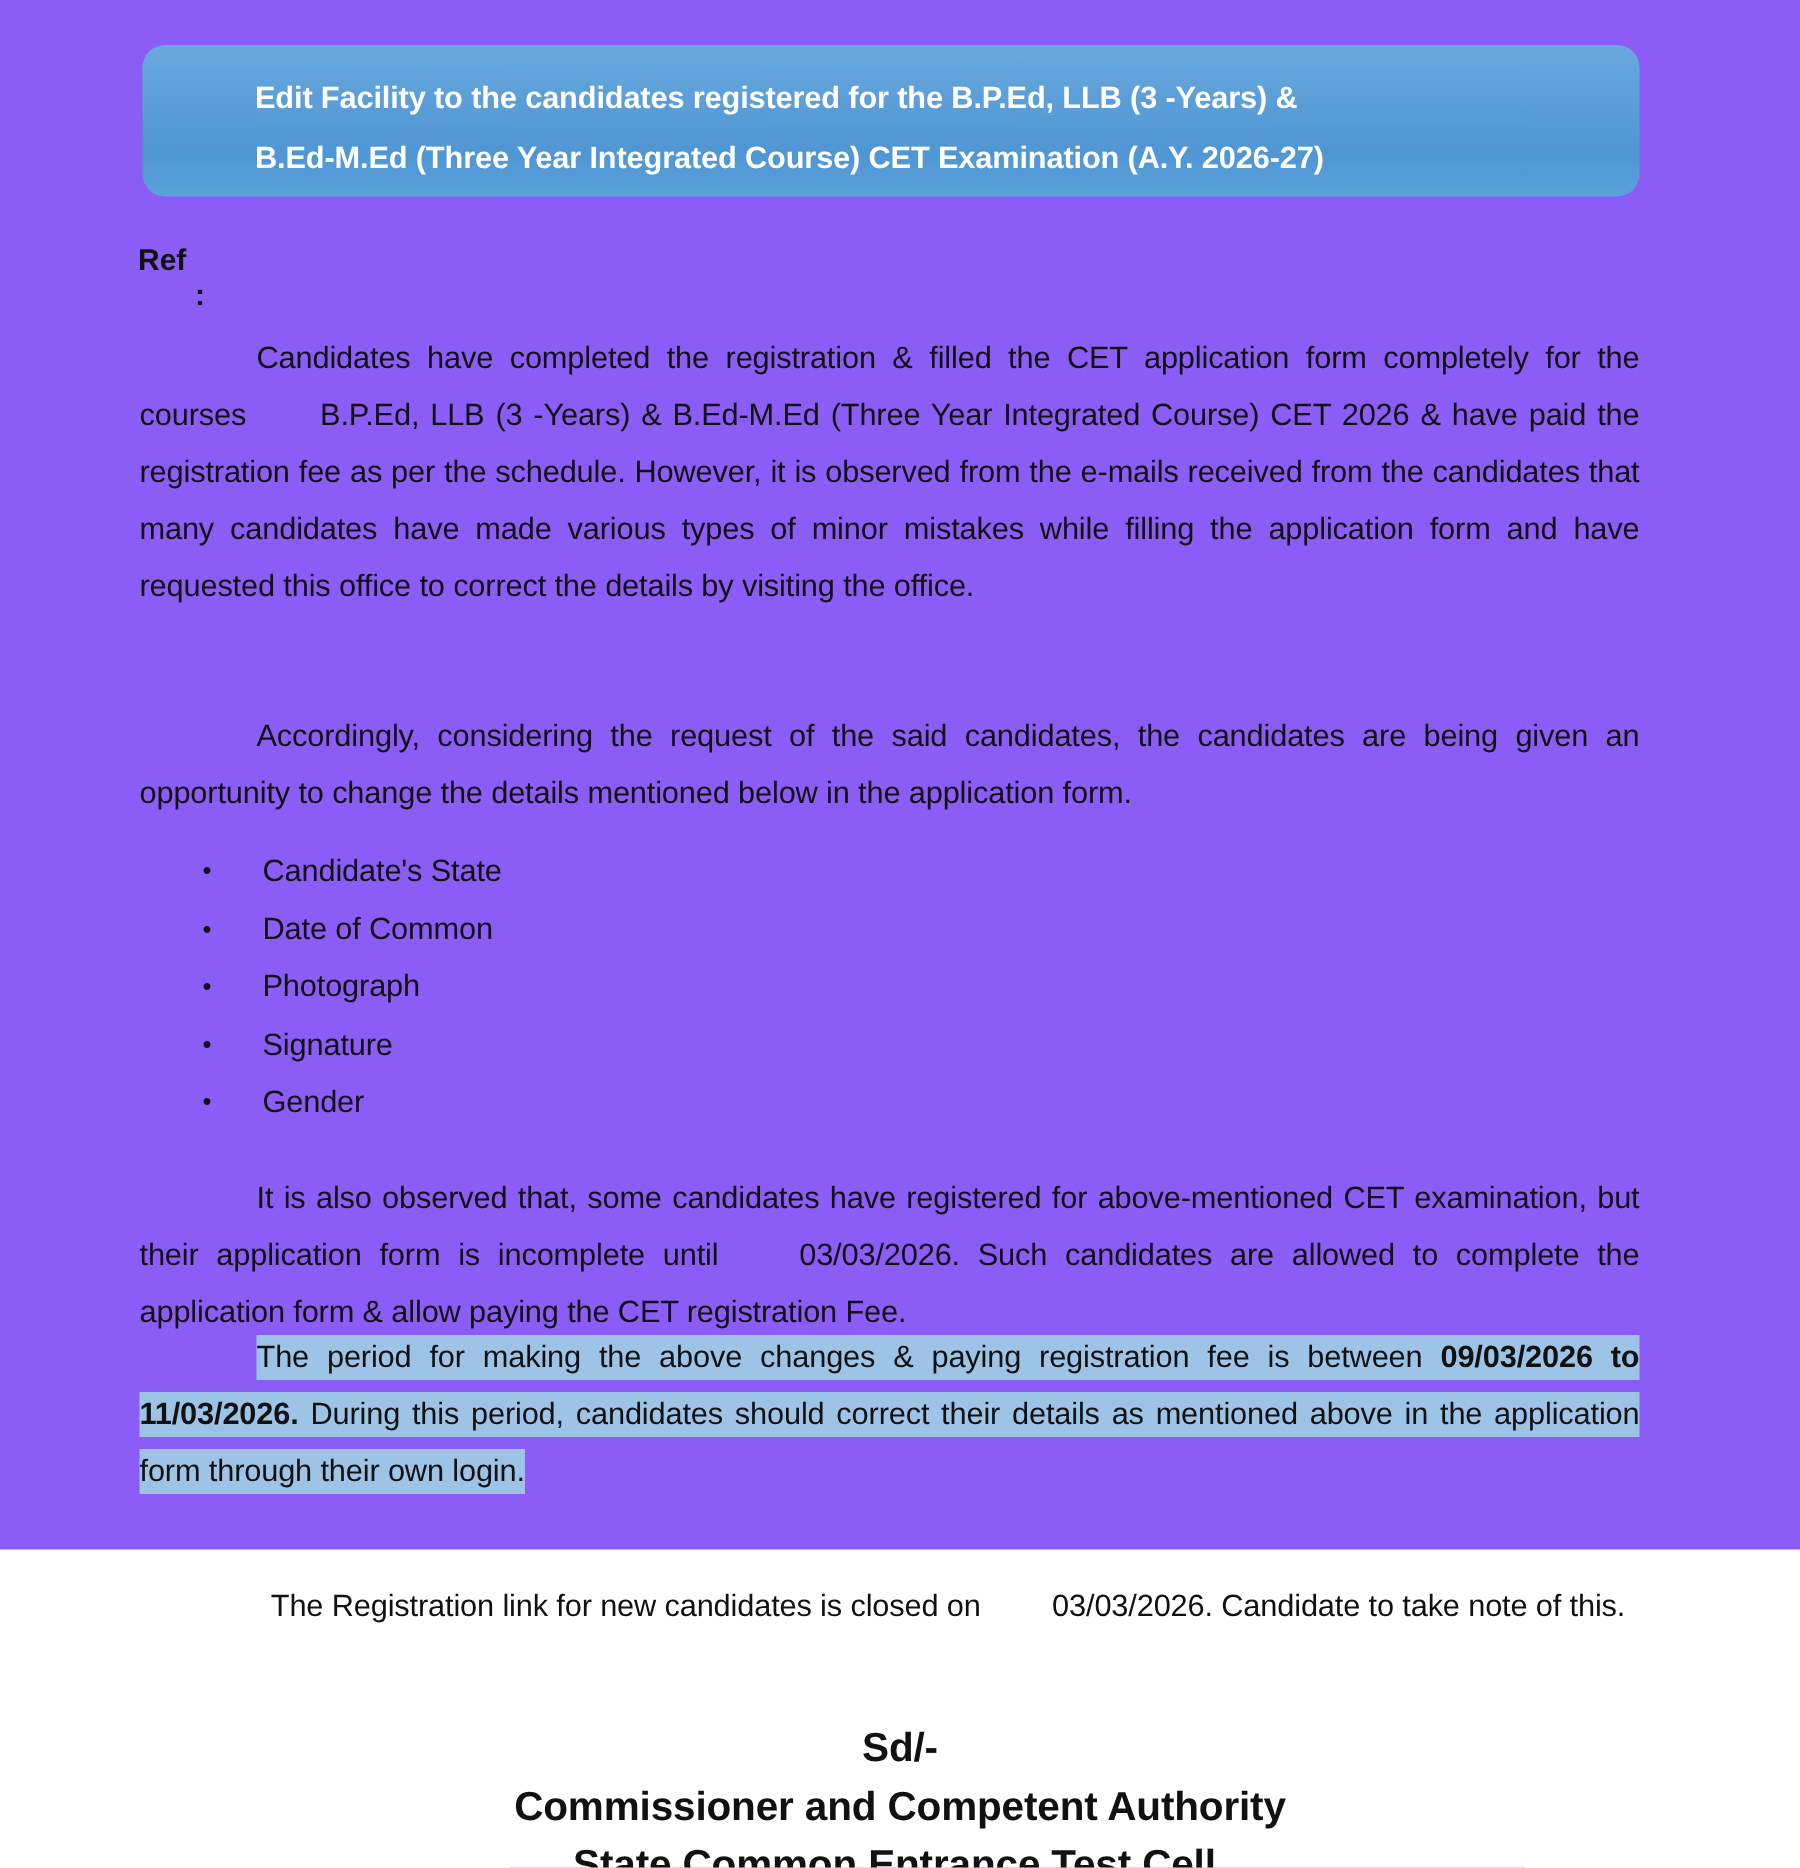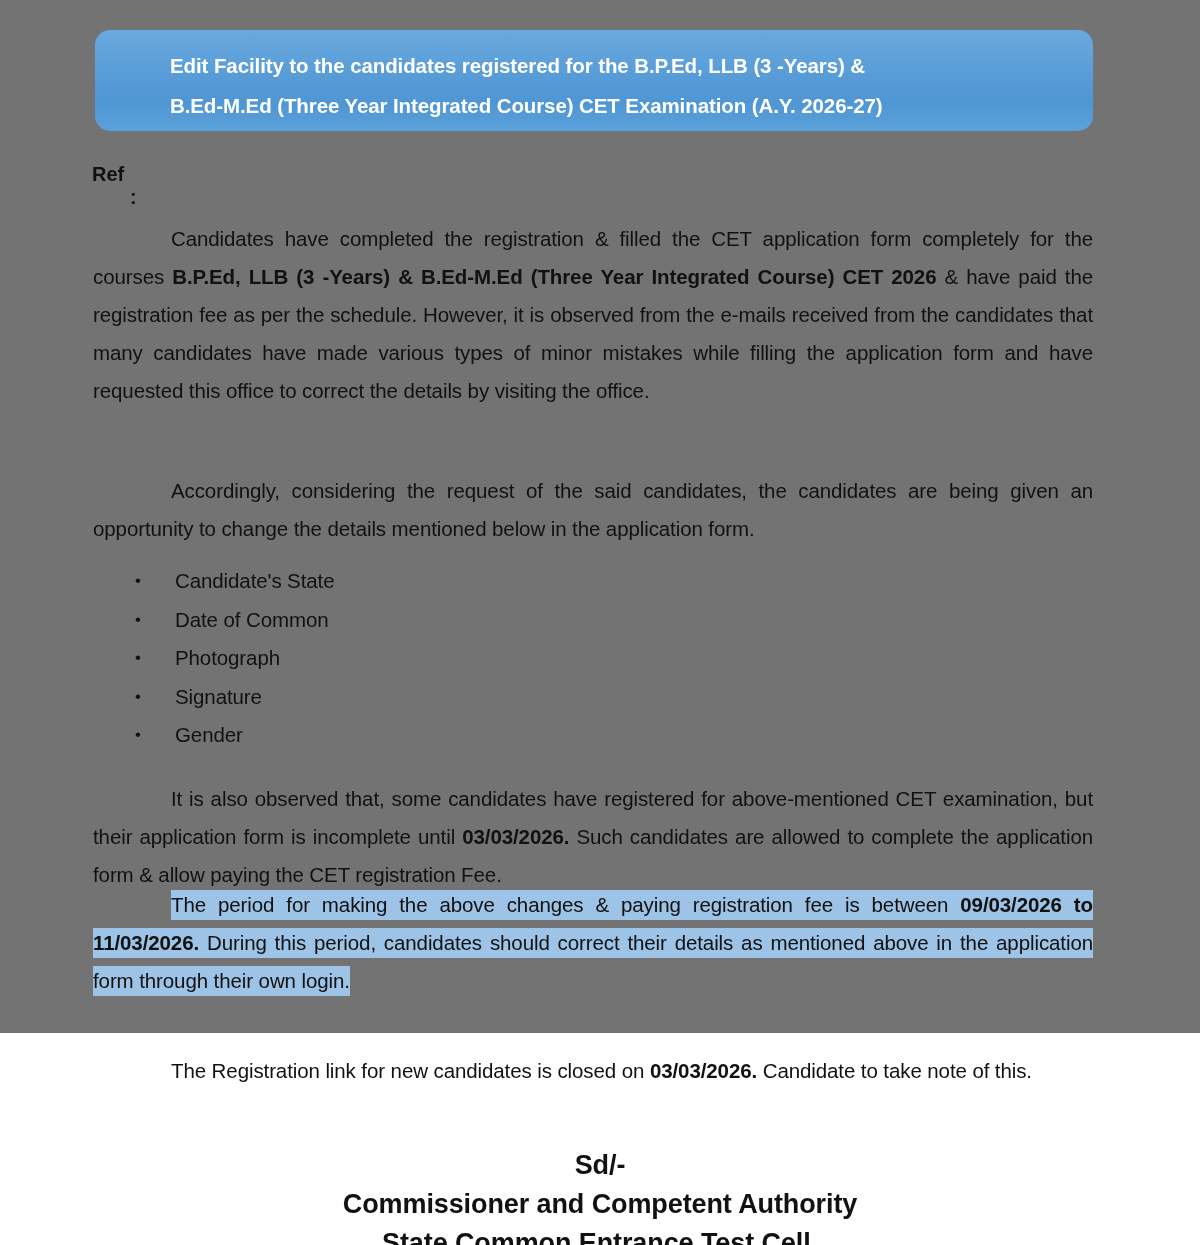--- a/index.html
+++ b/index.html
@@ -11,21 +11,21 @@
     width: 1200px;
     height: 1245px;
     overflow: hidden;
     font-family: "Liberation Sans", sans-serif;
     color: #111111;
   }
   .page {
     position: relative;
     width: 1200px;
     height: 1033px;
-    background: #737373;
+    background: #8b5cf6;
     box-sizing: border-box;
   }
 
   
   .banner {
     position: absolute;
     left: 95px;
     top: 30px;
     width: 998px;
     height: 101px;
@@ -76,22 +76,22 @@
     width: 1000px;
   }
   p.para {
     margin: 0;
     font-size: 20.5px;
     line-height: 38px;
     text-align: justify;
     text-indent: 78px;
     letter-spacing: -0.1px;
   }
-  p.para b { font-weight: bold; }
-  p.para.last-left { text-align: left; }
+  p.para b { font-weight: normal; margin-left: 42px; }
+  p.para.last-left { text-align: center; }
 
   
   ul.bullets {
     position: absolute;
     left: 93px;
     margin: 0;
     padding: 0;
     list-style: none;
   }
   ul.bullets li {

